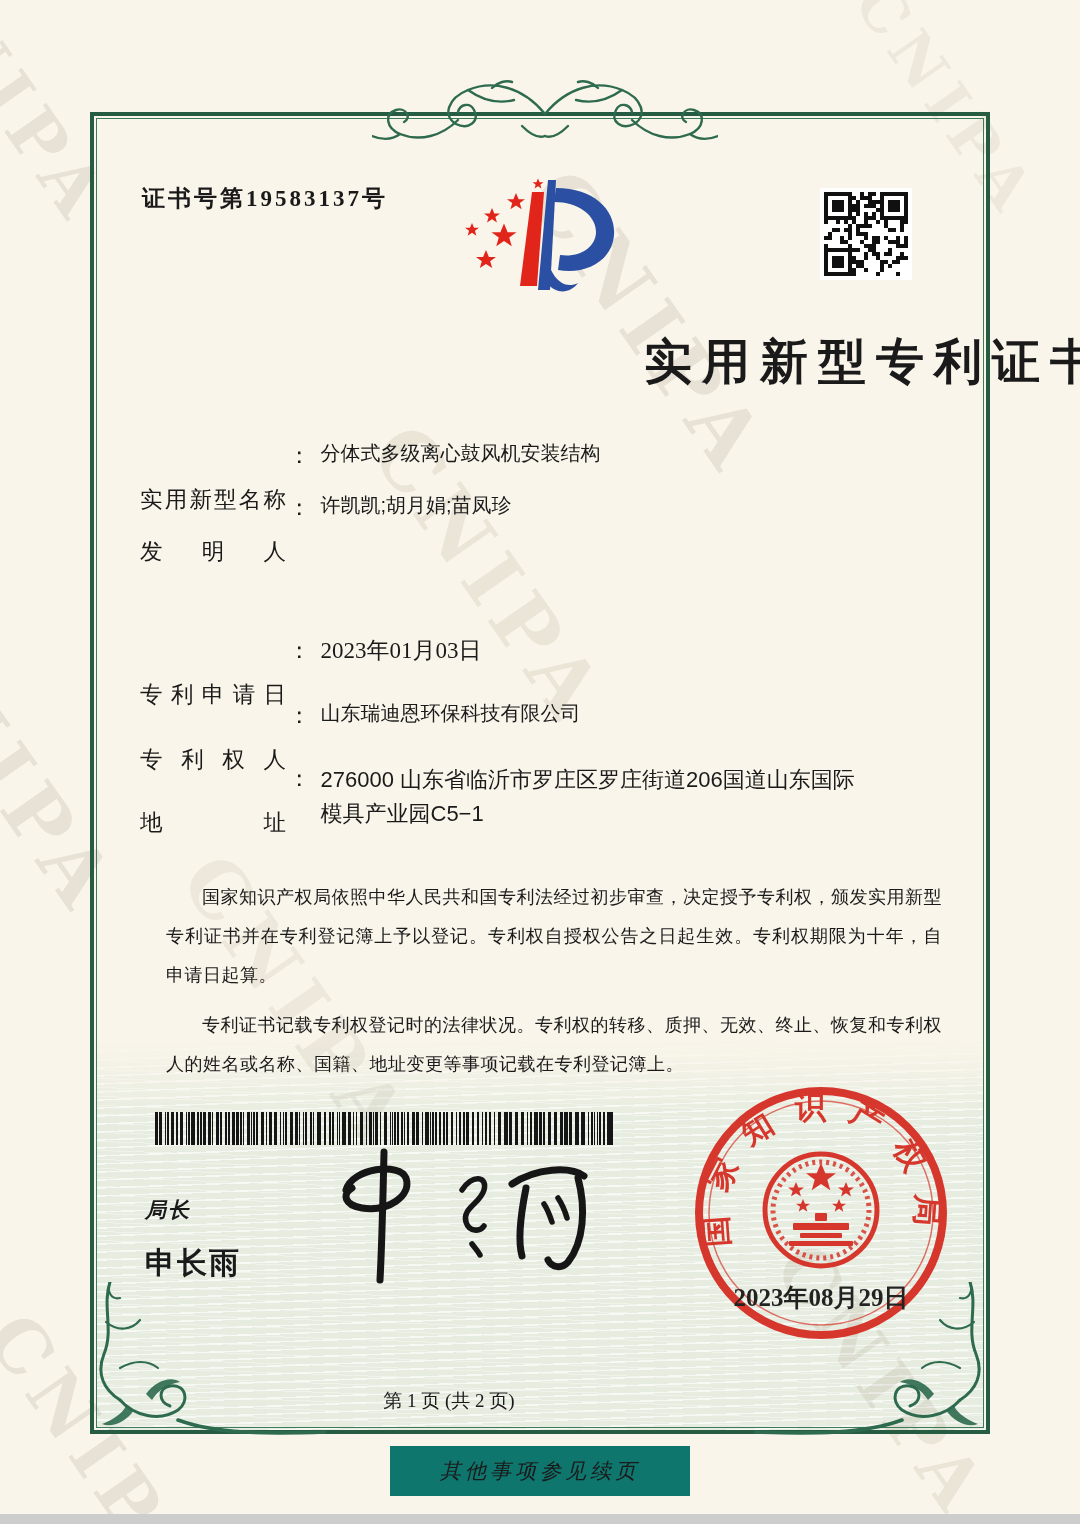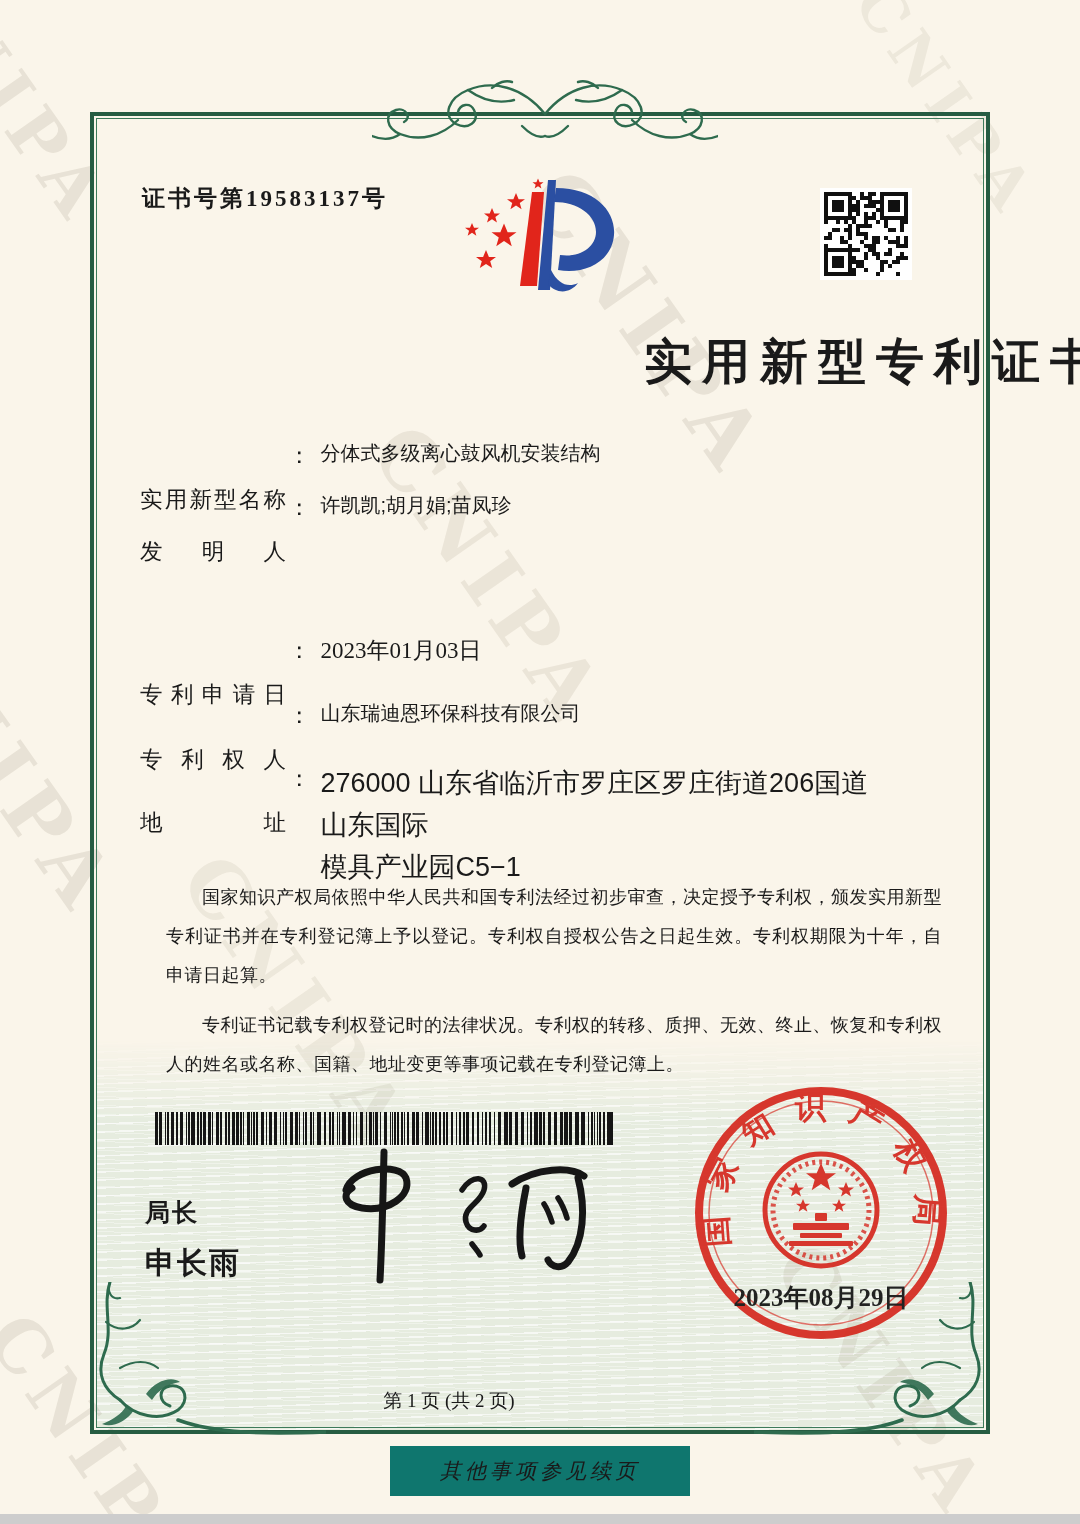--- a/index.html
+++ b/index.html
@@ -33,29 +33,29 @@
   .qr span.on{background:#101010;}
   .title{position:absolute;left:0;width:1080px;top:330px;text-align:right;
          font-size:48px;font-weight:700;letter-spacing:10px;padding-left:28px;}
   .row{position:absolute;left:140px;width:810px;font-size:22.5px;white-space:nowrap;}
   .flabel{display:inline-block;width:146px;text-align:justify;text-align-last:justify;
           vertical-align:top;margin-top:44px;}
   .fcolon{display:inline-block;margin:0 10px 0 2px;vertical-align:top;}
   .fvalue{font-family:"Liberation Sans",sans-serif;font-size:20px;}
   .fvalue.serif{font-family:"Liberation Serif",serif;font-size:23px;}
   .addr-val{display:inline-block;white-space:normal;width:560px;line-height:1.55;
-            font-family:"Liberation Sans",sans-serif;font-size:27px;vertical-align:top;}
+            font-family:"Liberation Sans",sans-serif;font-size:22px;vertical-align:top;}
   .grant-no{position:absolute;left:405px;top:0;}
   .glabel{display:inline-block;width:120px;text-align:justify;text-align-last:justify;}
   .paras{position:absolute;left:156px;top:868px;width:796px;}
   .paras p{margin:10px;font-size:18px;line-height:2.18;text-indent:2em;
            text-align:justify;letter-spacing:.5px;}
   .barcode{position:absolute;left:155px;top:1112px;width:458px;height:33px;}
   .signer-title{position:absolute;left:145px;top:1196px;font-family:"Liberation Sans",sans-serif;
-           font-size:25px;font-weight:600;letter-spacing:2px;}
+           font-size:21px;font-weight:600;letter-spacing:2px;font-style:italic;}
   .signer-name{position:absolute;left:145px;top:1243px;font-family:"Liberation Sans",sans-serif;
            font-size:30px;font-weight:600;letter-spacing:2px;}
   .signature{position:absolute;left:322px;top:1138px;}
   .seal{position:absolute;left:690px;top:1082px;z-index:5;}
   .page-ind{position:absolute;left:0;width:898px;top:1388px;text-align:center;font-size:19px;}
   .footer-box{position:absolute;left:50%;transform:translateX(-50%);top:1446px;
               background:#0f766e;padding:11px 50px;font-size:21px;letter-spacing:4px;
               font-style:italic;}
   .bottom-strip{position:absolute;left:0;bottom:0;width:100%;height:10px;background:#cdcdcd;z-index:6;}
 </style>

